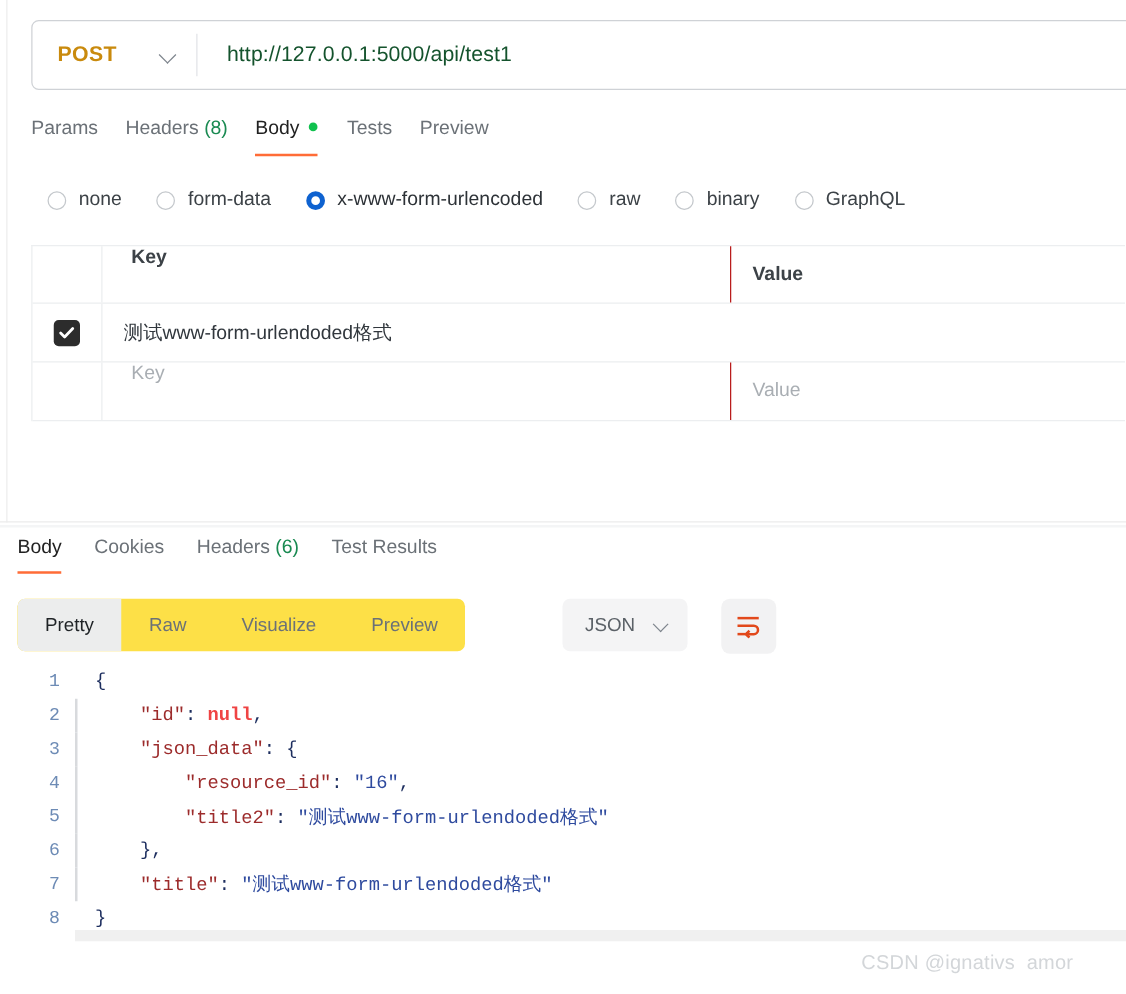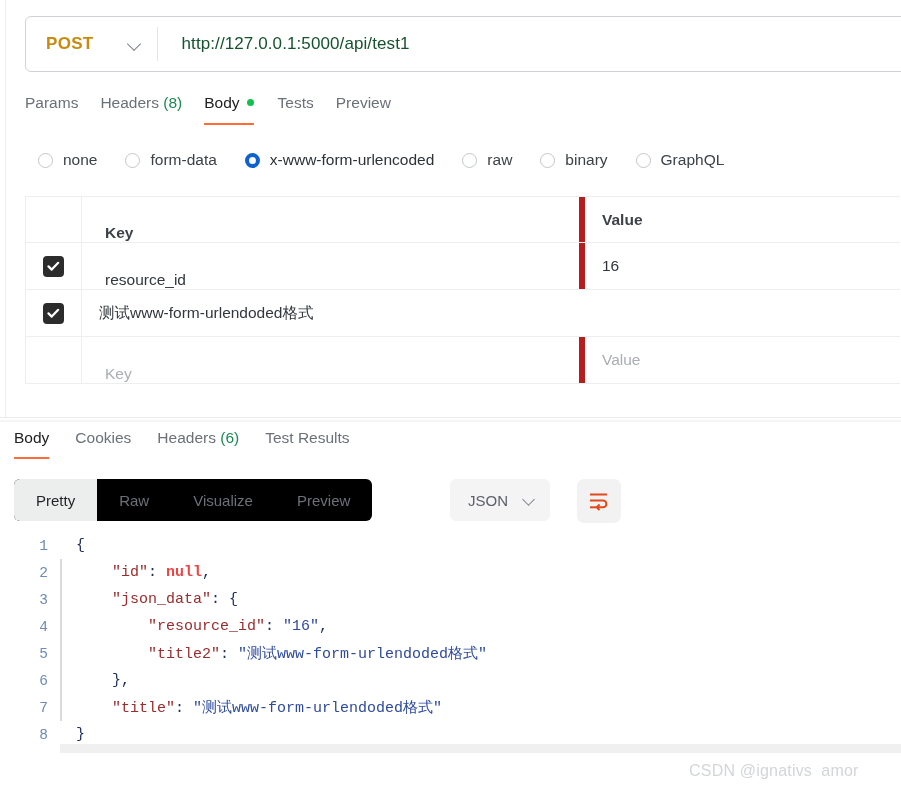--- a/index.html
+++ b/index.html
@@ -92,22 +92,22 @@
   .kvrow {
     display: flex; height: 47px; align-items: center;
     border-bottom: 1px solid #eceef0;
   }
   .kvrow.head { height: 46px; }
   .c-check {
     width: 56px; height: 100%; display: flex; align-items: center;
     justify-content: center; border-right: 1px solid #eceef0;
   }
   .c-key {
-    flex: 0 0 503px; height: 100%; display: flex; align-items: flex-end;
-    padding-left: 23px; border-right: 6px solid #b91c1c;
+    flex: 0 0 503px; height: 100%; display: flex; align-items: flex-start;
+    padding-left: 23px; border-right: 1px solid #b91c1c;
   }
   .c-val {
     flex: 1; height: 100%; display: flex; align-items: center;
     padding-left: 17px;
   }
   .hdr-text { font-size: 15.5px; font-weight: bold; color: #3c4247; }
   .cell-text { font-size: 15.5px; color: #31373d; }
   .cell-ph { font-size: 15.5px; color: #a9aeb3; }
   .cbox {
     width: 21px; height: 21px; border-radius: 4px; background: #2c2c2c;
@@ -138,21 +138,21 @@
   .restab.active { color: #212121; }
   .restab.active .tab-underline {
     position: absolute; left: 0; right: 26px; bottom: 0;
     height: 2.5px; background: #ff6c37;
   }
 
   
   .fmt-group {
     position: absolute; left: 14px; top: 479px;
     height: 42px; display: flex; align-items: stretch;
-    background: #000000; border-radius: 6px; overflow: hidden;
+    background: #fde047; border-radius: 6px; overflow: hidden;
   }
   .fmt {
     display: flex; align-items: center; padding: 0 22px;
     font-size: 15px; color: #6b7177; cursor: pointer;
   }
   .fmt.active { background: #eceded; color: #1f2326; }
 
   .json-pill {
     position: absolute; left: 450px; top: 479px;
     height: 42px; display: flex; align-items: center; gap: 15px;
@@ -262,35 +262,20 @@
     </div>
 
   <div class="kvtable" id="kvtable">
       <div class="kvrow head">
         <div class="c-check"></div>
         <div class="c-key">
           <span class="hdr-text">Key</span>
         </div>
         <div class="c-val">
           <span class="hdr-text">Value</span>
-        </div>
-      </div>
-      <div class="kvrow">
-        <div class="c-check">
-          <div class="cbox">
-            <svg width="13" height="11" viewBox="0 0 13 11">
-              <path d="M1.5 5.4 L4.7 8.6 L11.2 1.8" stroke="#fff" stroke-width="2.2" fill="none" stroke-linecap="round" stroke-linejoin="round"></path>
-            </svg>
-          </div>
-        </div>
-        <div class="c-key">
-          <span class="cell-text">resource_id</span>
-        </div>
-        <div class="c-val">
-          <span class="cell-text">16</span>
         </div>
       </div>
       <div class="kvrow">
         <div class="c-check">
           <div class="cbox">
             <svg width="13" height="11" viewBox="0 0 13 11">
               <path d="M1.5 5.4 L4.7 8.6 L11.2 1.8" stroke="#fff" stroke-width="2.2" fill="none" stroke-linecap="round" stroke-linejoin="round"></path>
             </svg>
           </div>
         </div>

